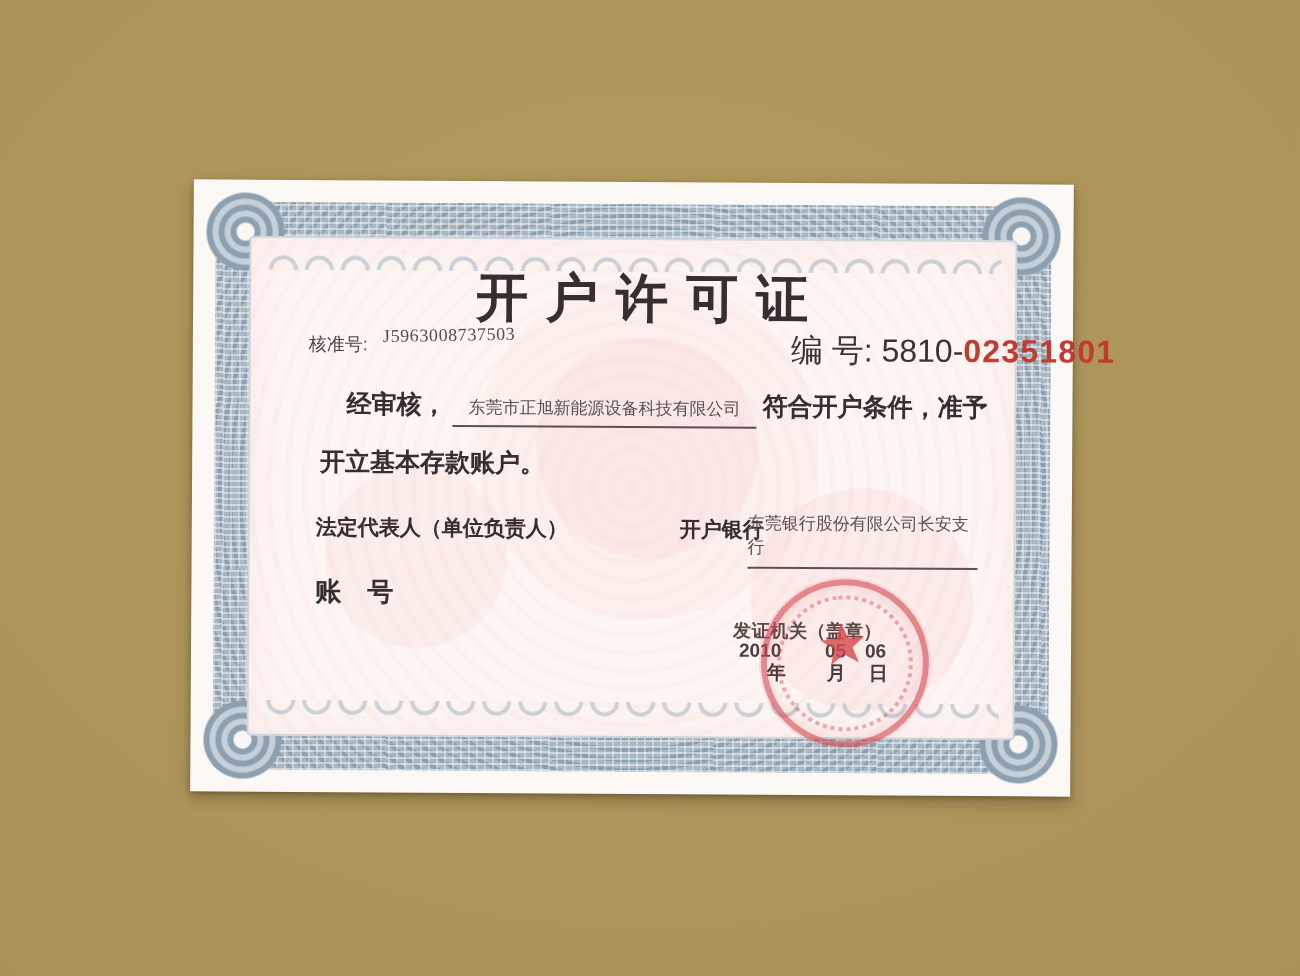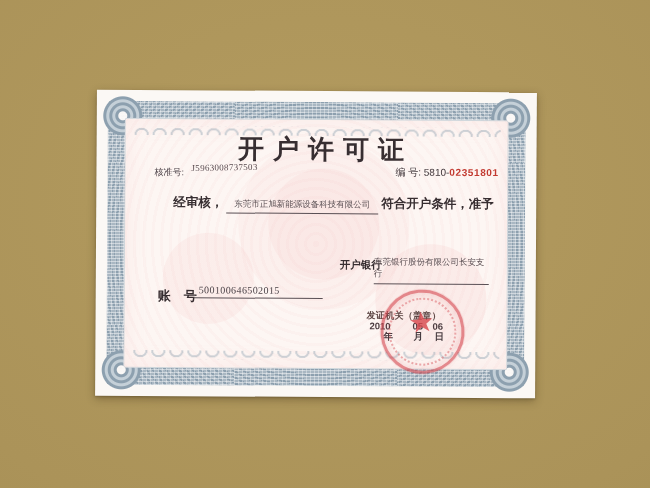--- a/index.html
+++ b/index.html
@@ -56,21 +56,21 @@
     position:absolute;top:13px;left:0;right:0;margin:0;text-align:center;
     font-family:"DejaVu Serif","Liberation Serif",serif;
     font-size:26px;font-weight:700;color:#372e31;
     letter-spacing:9px;text-indent:18px;
   }
   .approval-label{position:absolute;left:30px;top:48px;font-size:9px;color:#4a4046;text-align:center;}
   .approval-value{
     position:absolute;left:67px;top:44px;font-size:9px;color:#584b4f;
     font-family:"Liberation Serif",serif;transform:rotate(-1.4deg);letter-spacing:.3px;
   }
-  .serial{position:absolute;left:271px;top:46px;font-size:10px;color:#3c3236;white-space:pre;}
+  .serial{position:absolute;left:271px;top:46px;font-size:16px;color:#3c3236;white-space:pre;}
   .serial .red{color:#c23a31;font-weight:700;letter-spacing:.6px;}
 
   .review{position:absolute;left:49px;top:76px;font-size:12.5px;font-weight:700;color:#372e31;white-space:nowrap;}
   .company{
     display:inline-block;width:152px;border-bottom:1px solid #5a5055;
     font-size:8.5px;font-weight:400;color:#5a4f53;text-align:center;
     vertical-align:baseline;padding-bottom:2px;margin:0 3px;
   }
   .line2{position:absolute;left:36px;top:105px;font-size:12.5px;font-weight:700;color:#372e31;}
 
@@ -129,26 +129,27 @@
         <div class="scallop bottom"></div>
 
         <h1 class="title">开户许可证</h1>
 
         <span class="approval-label">核准号:</span>
         <span class="approval-value">J5963008737503</span>
 
         <div class="serial"><span>编 号: </span><span>5810-</span><span class="red">02351801</span></div>
 
         <div class="review"><span>经审核，</span><span class="company">东莞市正旭新能源设备科技有限公司</span><span>符合开户条件，准予</span></div>
+        <div class="line2">开立基本存款账户。</div>
 
+        <span class="rep-label">法定代表人（单位负责人）</span>
         <span class="bank-label">开户银行</span>
         <span class="bank-value">东莞银行股份有限公司长安支行</span>
 
         <span class="acct-label">账　号</span>
-        <span class="acct-value">500100646502015</span>
 
         <span class="stamp-caption">发证机关（盖章）</span>
         <span class="st-year">2010</span>
         <span class="st-month">05</span>
         <span class="st-day">06</span>
         <span class="u-year">年</span>
         <span class="u-month">月</span>
         <span class="u-day">日</span>
 
         <div class="stamp">

